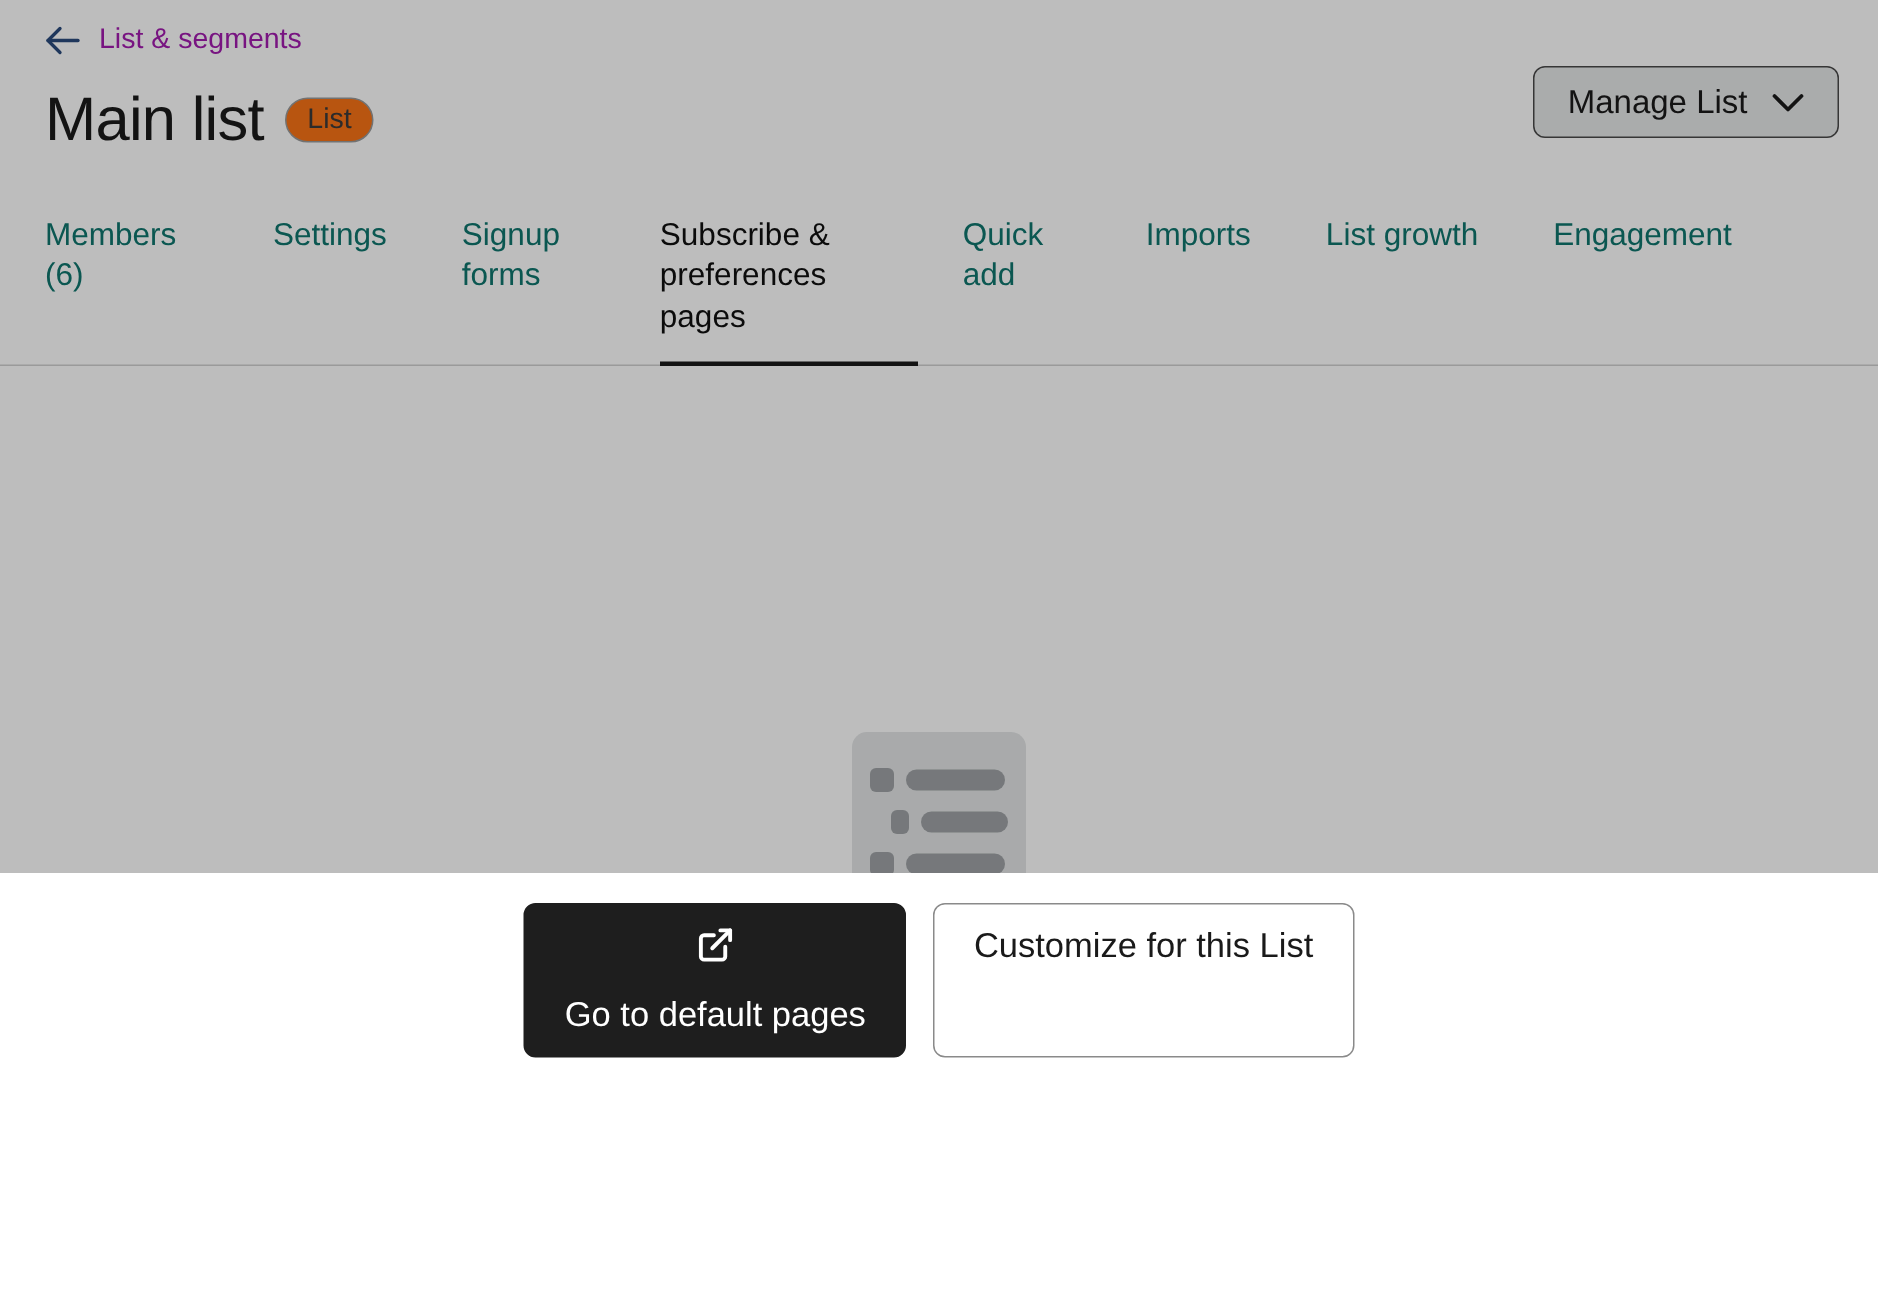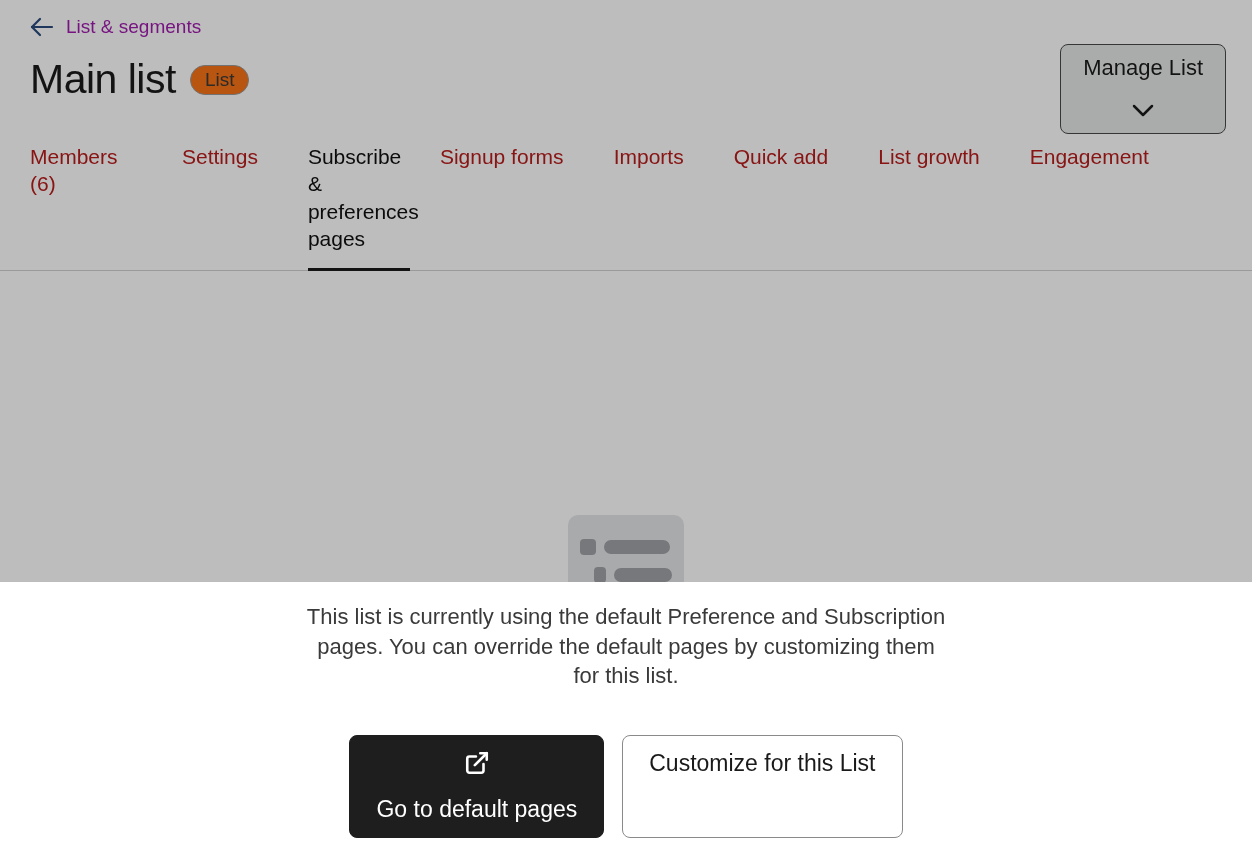--- a/index.html
+++ b/index.html
@@ -53,42 +53,41 @@
     border-radius: 999px;
     font-size: 19px;
     color: #3a3a3a;
     background: #f97316;
   }
   .manage-btn {
     position: absolute;
     right: 26px;
     top: 44px;
     display: inline-flex;
-    align-items: center;
+    align-items: flex-end;
     gap: 16px;
     padding: 10px 22px;
     border: 1.5px solid #4a4a4a;
     border-radius: 8px;
     background: #e6e8e9;
     font-size: 22px;
     color: #1a1a1a;
     cursor: pointer;
-    flex-direction: column;
   }
   .tabs {
     display: flex;
     border-bottom: 1px solid #d0d0d0;
     padding: 0 30px;
     gap: 0;
   }
   .tab {
     padding: 6px 18px 18px 0;
     margin-right: 32px;
     font-size: 21px;
-    color: #b91c1c;
+    color: #0f766e;
     cursor: pointer;
     position: relative;
     line-height: 1.3;
     max-width: 160px;
   }
   .tab.active {
     color: #101010;
     font-weight: 500;
   }
   .tab.active::after {
@@ -208,24 +207,24 @@
       <svg width="22" height="14" viewBox="0 0 22 14" fill="none" stroke="#1a1a1a" stroke-width="2.5" stroke-linecap="round" stroke-linejoin="round">
         <polyline points="2,3 11,12 20,3"></polyline>
       </svg>
     </span>
   </div>
 </div>
 
 <div class="tabs">
   <div class="tab"><span>Members (6)</span></div>
   <div class="tab"><span>Settings</span></div>
+  <div class="tab"><span>Signup forms</span></div>
   <div class="tab active"><span>Subscribe &amp; preferences pages</span></div>
-  <div class="tab"><span>Signup forms</span></div>
+  <div class="tab"><span>Quick add</span></div>
   <div class="tab"><span>Imports</span></div>
-  <div class="tab"><span>Quick add</span></div>
   <div class="tab"><span>List growth</span></div>
   <div class="tab"><span>Engagement</span></div>
 </div>
 
 <div class="illustration">
   <div class="illus-card">
     <div class="illus-row">
         <div class="illus-sq"></div>
         <div class="illus-bar"></div>
       </div>
@@ -236,21 +235,20 @@
     <div class="illus-row">
         <div class="illus-sq"></div>
         <div class="illus-bar"></div>
       </div>
   </div>
 </div>
 
 <div class="overlay-dim"></div>
 
 <div class="bottom-panel">
-  <p class="desc-text">This list is currently using the default Preference and Subscription pages. You can override the default pages by customizing them for this list.</p>
   <div class="btn-row">
     <div class="btn btn-primary">
       <span>
         <svg width="26" height="26" viewBox="0 0 24 24" fill="none" stroke="#fff" stroke-width="2.4" stroke-linecap="round" stroke-linejoin="round">
           <path d="M18 13v6a2 2 0 0 1-2 2H5a2 2 0 0 1-2-2V8a2 2 0 0 1 2-2h6"></path>
           <polyline points="15 3 21 3 21 9"></polyline>
           <line x1="10" y1="14" x2="21" y2="3"></line>
         </svg>
       </span>
       <span>Go to default pages</span>

